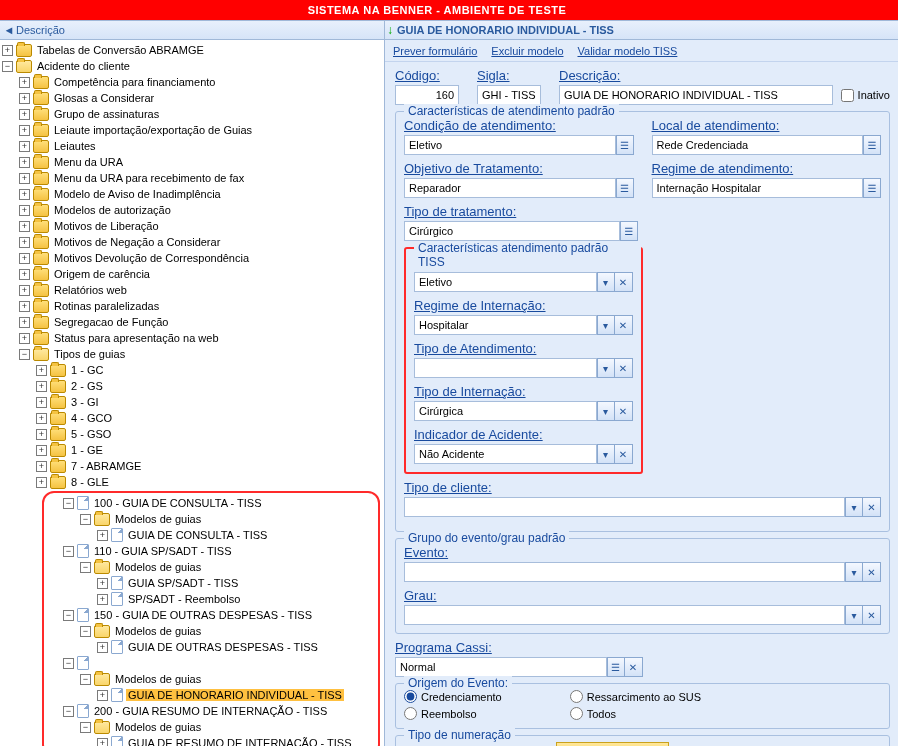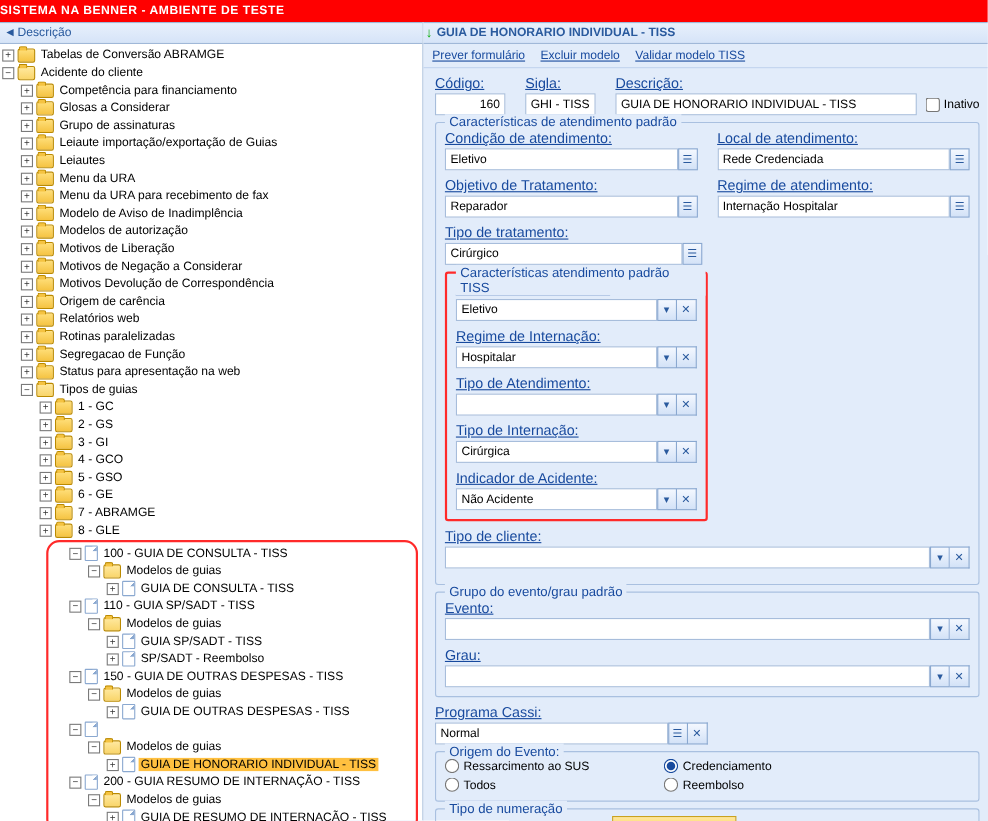--- a/index.html
+++ b/index.html
@@ -1,17 +1,17 @@
 <!DOCTYPE html>
 <html><head>
 <meta charset="utf-8">
 <style>
 * { box-sizing: border-box; margin: 0; padding: 0; }
 body { font-family: Tahoma, Arial, sans-serif; font-size: 11px; background: #fff; color: #000; width: 898px; height: 746px; overflow: hidden; }
-.topbar { background: #ff0000; color: #fff; height: 20px; line-height: 20px; text-align: left; padding-right: 24px; font-weight: bold; letter-spacing: .5px; }
+.topbar { background: #ff0000; color: #fff; height: 20px; line-height: 20px; text-align: center; padding-right: 24px; font-weight: bold; letter-spacing: .5px; }
 .layout { display: flex; height: 726px; }
 .left { width: 385px; border-right: 1px solid #a0b8d8; display: flex; flex-direction: column; }
 .left-header { background: linear-gradient(#e8f0fc,#d6e4f8); border-bottom: 1px solid #a0b8d8; border-top: 1px solid #a0b8d8; display:flex; align-items:center; height:20px; padding-left:2px; }
 .arrow-left { width: 14px; text-align:center; color:#2a5a9e; cursor:pointer; }
 .left-title { color:#2a5a9e; font-weight: normal; }
 .tree-wrap { flex:1; overflow: auto; padding: 2px 0 4px 0; }
 .tree { list-style:none; }
 .tree ul { list-style:none; padding-left: 17px; }
 .node { display:flex; align-items:center; height:16px; padding-left:2px; white-space:nowrap; }
 .tog { width:11px; height:11px; border:1px solid #7a7a7a; display:inline-flex; align-items:center; justify-content:center; font-size:9px; line-height:9px; margin-right:3px; cursor:pointer; background:#fff; color:#333; }
@@ -236,21 +236,21 @@
                     <div class="node">
                       <span class="tog">+</span>
                       <span class="ic folder"></span>
                       <span class="lbl bold">5 - GSO</span>
                     </div>
                   </li>
                   <li>
                     <div class="node">
                       <span class="tog">+</span>
                       <span class="ic folder"></span>
-                      <span class="lbl bold">6 - GE</span>
+                      <span class="lbl bold">1 - GE</span>
                     </div>
                   </li>
                   <li>
                     <div class="node">
                       <span class="tog">+</span>
                       <span class="ic folder"></span>
                       <span class="lbl bold">7 - ABRAMGE</span>
                     </div>
                   </li>
                   <li>
@@ -560,38 +560,38 @@
             <span class="btn">☰</span>
             <span class="btn">✕</span>
           </div>
       </div>
 
       <div class="groupbox origembox">
         <span class="legend">Origem do Evento:</span>
         <div style="display:flex;gap:60px">
           <div style="display:flex;flex-direction:column;gap:4px">
             <label>
+                <input type="radio" name="orig" checked="" style="">
+                <span>Credenciamento</span>
+              </label>
+            <label>
+                <input type="radio" name="orig" style="">
+                <span>Reembolso</span>
+              </label>
+          </div>
+          <div style="display:flex;flex-direction:column;gap:4px">
+            <label>
                 <input type="radio" name="orig" style="">
                 <span>Ressarcimento ao SUS</span>
               </label>
             <label>
                 <input type="radio" name="orig" style="">
                 <span>Todos</span>
               </label>
           </div>
-          <div style="display:flex;flex-direction:column;gap:4px">
-            <label>
-                <input type="radio" name="orig" checked="" style="">
-                <span>Credenciamento</span>
-              </label>
-            <label>
-                <input type="radio" name="orig" style="">
-                <span>Reembolso</span>
-              </label>
-          </div>
         </div>
       </div>
 
       <div class="groupbox">
         <span class="legend">Tipo de numeração</span>
         <div class="tiponum">
           <span>S</span>
           <span>Automática no reembolso</span>
           <button class="yellowbtn">Sempre automática</button>
         </div>

